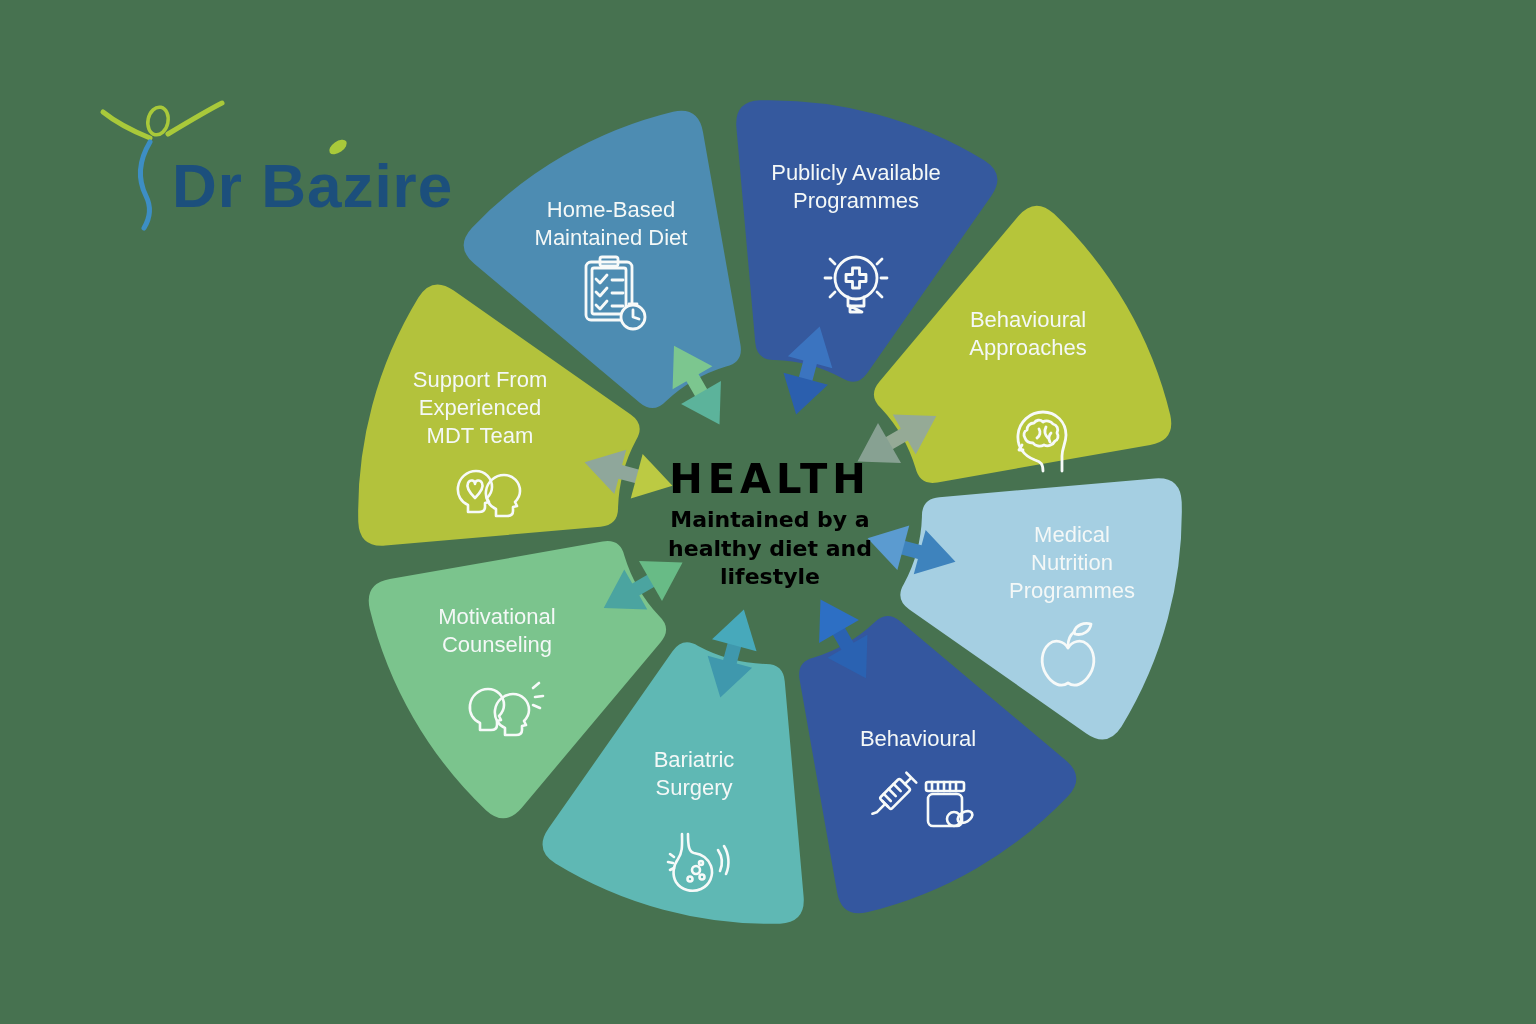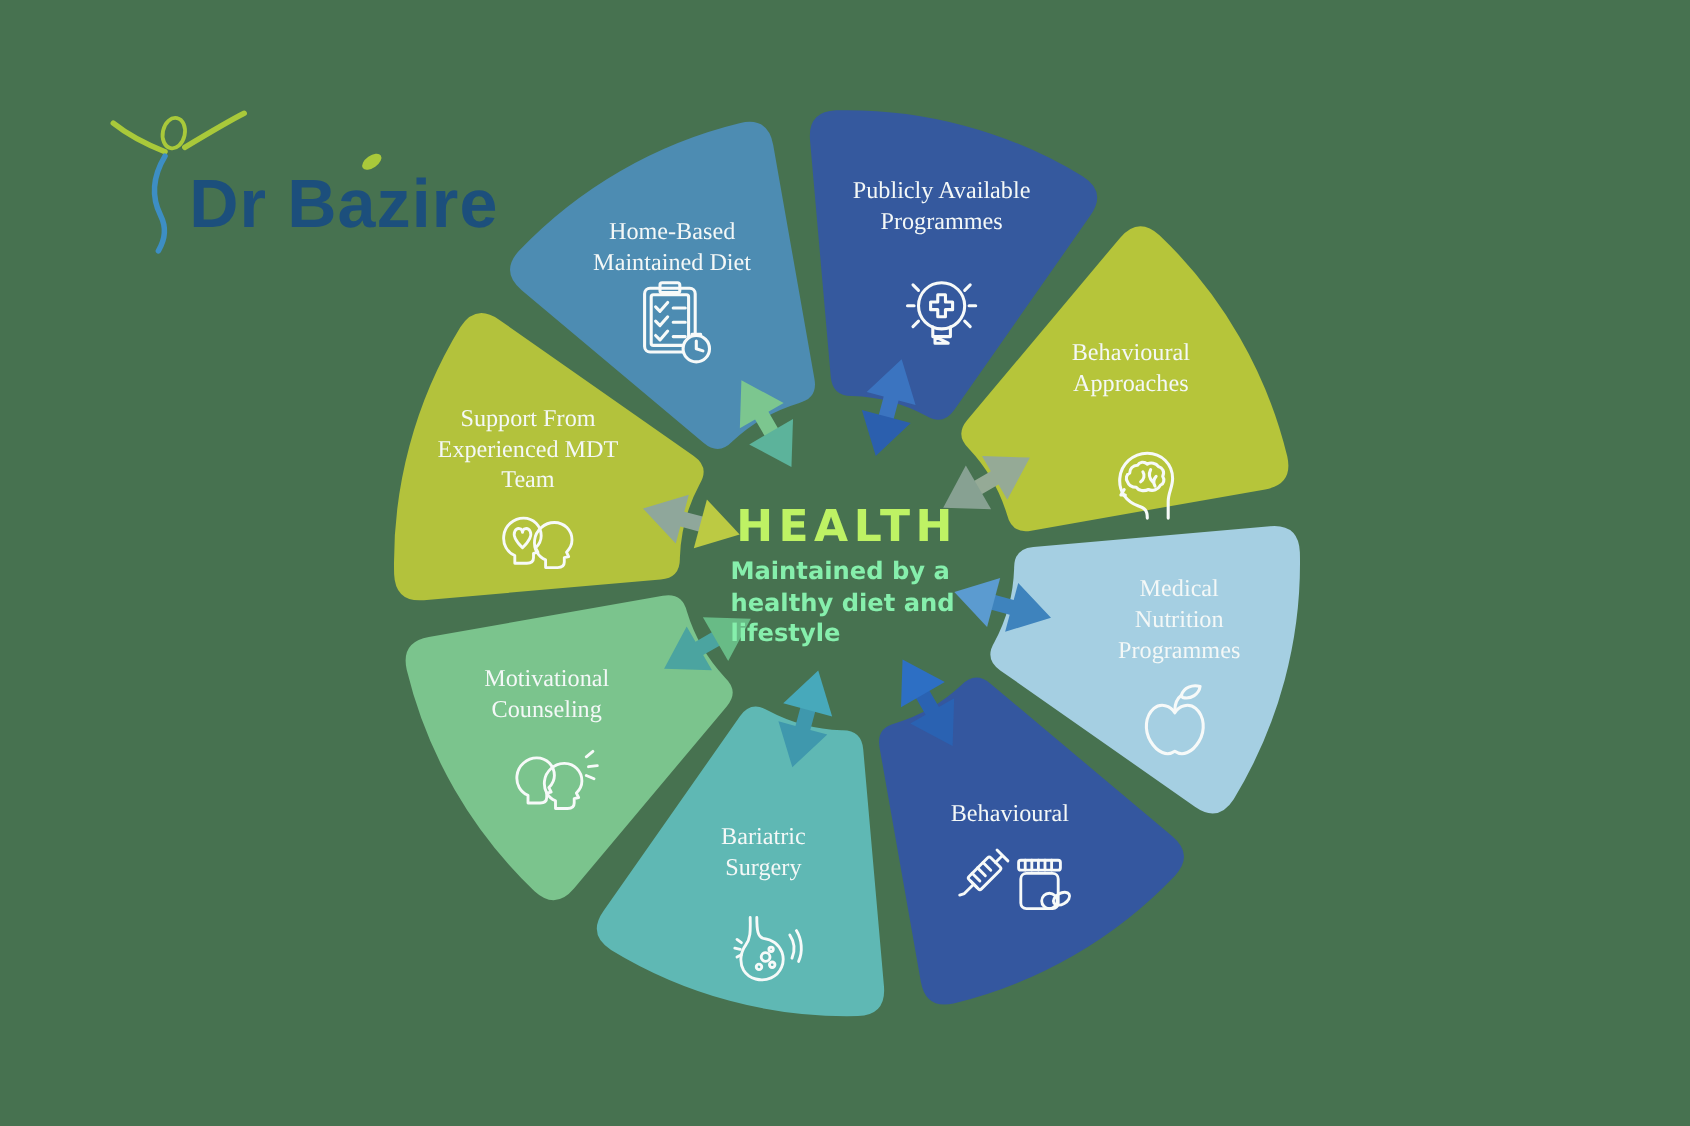--- a/index.html
+++ b/index.html
@@ -1,32 +1,32 @@
 <!DOCTYPE html>
 <html><head>
 <meta charset="utf-8">
 <style>
   html,body{margin:0;padding:0;}
   body{background:#477250;font-family:"Liberation Sans",sans-serif;}
   .stage{position:relative;width:1536px;height:1024px;overflow:hidden;background:#477250;}
   .seg-label{
     position:absolute;transform:translate(-50%,-50%);
     text-align:center;color:#f4f8f7;font-size:22px;line-height:1.27;
-    font-family:Liberation Serif, serif;font-weight:400;
+    font-family:Liberation Sans, sans-serif;font-weight:400;
   }
   .center-title{
     position:absolute;left:770px;top:479px;transform:translate(-50%,-50%);
     font-family:"DejaVu Sans",sans-serif;font-weight:bold;font-size:40px;
-    letter-spacing:5px;color:#bef264;white-space:nowrap;
+    letter-spacing:5px;color:#000000;white-space:nowrap;
   }
   .center-subtitle{
     position:absolute;left:770px;top:549px;transform:translate(-50%,-50%);
-    width:212px;
+    width:212px;text-align:center;
     font-family:"DejaVu Sans",sans-serif;font-weight:bold;font-size:22px;
-    line-height:1.3;color:#86efac;
+    line-height:1.3;color:#000000;
   }
   .logo-text{
     position:absolute;left:172px;top:150px;
     font-family:"Liberation Sans",sans-serif;font-weight:bold;font-size:62px;
     letter-spacing:1px;color:#1c4f7c;white-space:nowrap;
   }
   svg{position:absolute;left:0;top:0;}
 </style>
 </head>
 <body>

